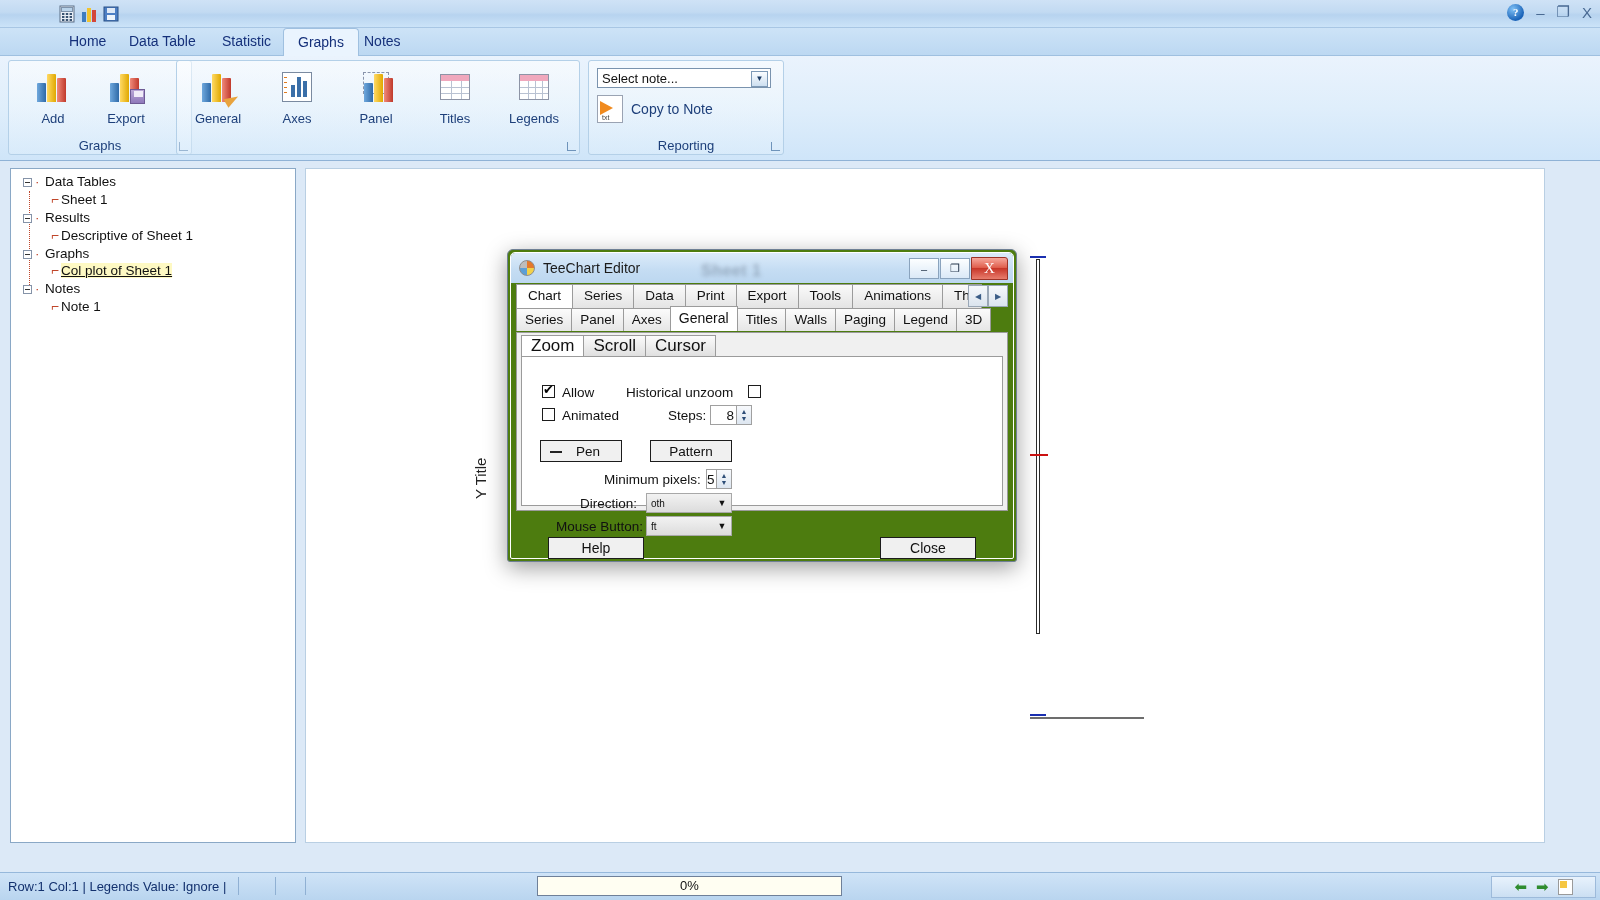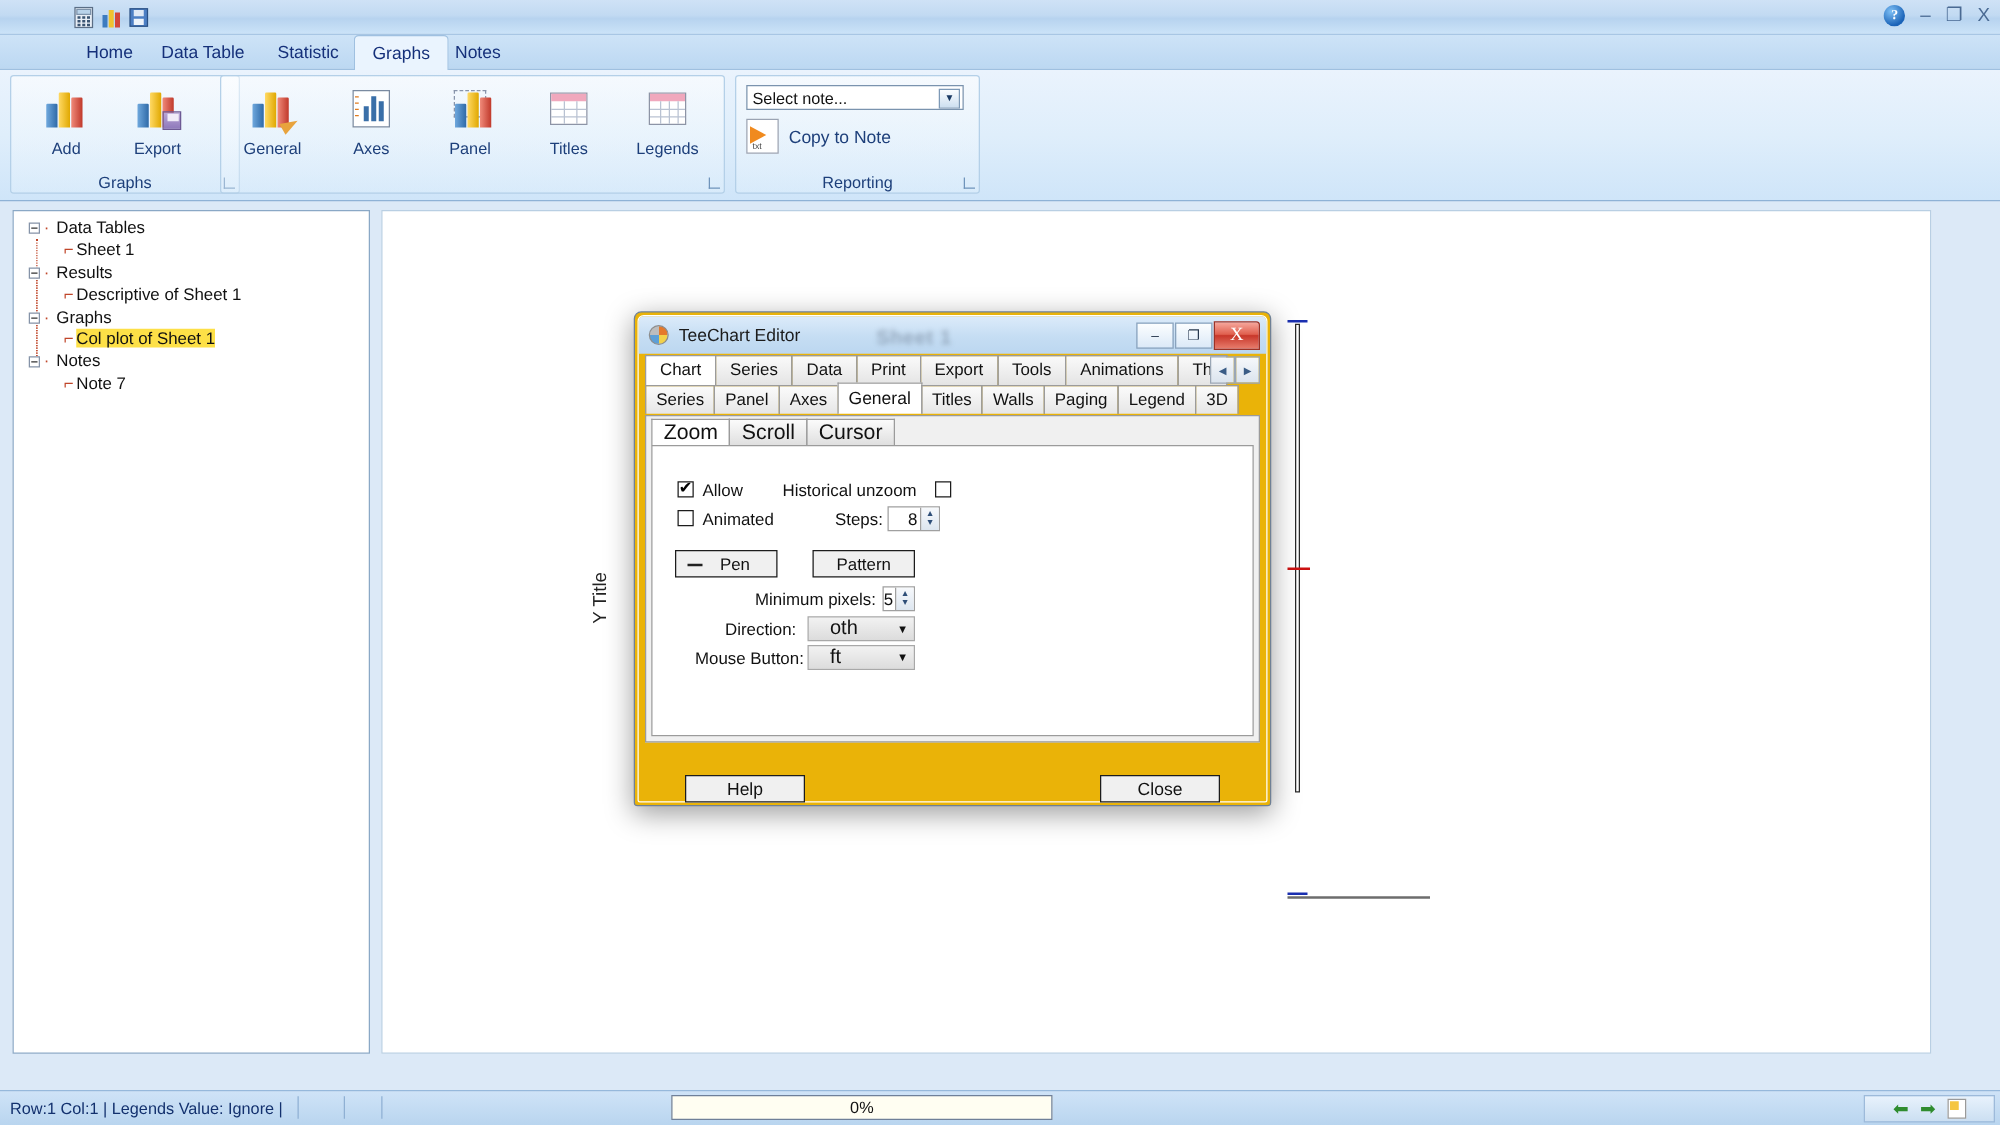--- a/index.html
+++ b/index.html
@@ -120,21 +120,21 @@
     background:#fff; border:1px solid #8aa8c6;
   }
   .tnode { position:absolute; white-space:nowrap; color:#111; font-size:13.5px; cursor:default; }
   .tbox {
     display:inline-block; width:9px; height:9px; border:1px solid #8593a8; background:#fff;
     position:relative; vertical-align:middle; margin-right:3px;
   }
   .tbox::before { content:""; position:absolute; left:1px; top:3px; width:5px; height:1px; background:#333; }
   .tdot { display:inline-block; width:10px; color:#c0462a; }
   .vline { position:absolute; width:1px; border-left:1px dotted #c0462a; }
-  .tsel { background:#fde047; }
+  .tsel { background:#fef9c3;text-decoration:underline; }
 
   
   #chartpanel {
     position:absolute; left:305px; top:168px; width:1240px; height:675px;
     background:#fff; border:1px solid #b9cfe3;
   }
   #ytitle {
     position:absolute; left:166px; top:330px;
     transform:rotate(-90deg); transform-origin:left top;
     font-size:15px; color:#222; white-space:nowrap;
@@ -142,22 +142,22 @@
   #boxplot { position:absolute; left:730px; top:90px; width:4px; height:375px; }
   #bp-body { position:absolute; left:0; top:0; width:4px; height:375px;
              border:1.5px solid #2b2b2b; background:transparent; }
   #bp-cap-top { position:absolute; left:-6px; top:-3px; width:16px; height:2px; background:#1a2fb0; }
   #bp-median { position:absolute; left:-6px; top:195px; width:18px; height:2px; background:#cc1111; }
   #bp-cap-bottom { position:absolute; left:-6px; top:455px; width:16px; height:2px; background:#1a2fb0; }
   #xaxis { position:absolute; left:-6px; top:458px; width:114px; height:2px; background:#6d6d6d; }
 
   
   #dialog {
-    position:absolute; left:507px; top:249px; width:510px; height:396px;
-    background:#eab308;
+    position:absolute; left:507px; top:249px; width:510px; height:313px;
+    background:#4d7c0f;
     border:1px solid #6f8095;
     border-radius:6px 6px 3px 3px;
     box-shadow:0 6px 22px rgba(0,0,0,.38);
     overflow:hidden;
   }
   #dlg-outline {
     position:absolute; left:2px; top:2px; right:2px; bottom:2px;
     border:1px solid #ffffff; border-radius:5px 5px 2px 2px; pointer-events:none;
   }
   #dlg-title {
@@ -260,21 +260,21 @@
     position:absolute; height:22px; border:1.5px solid #1c1c1c; background:#f0f0f0;
     font-size:13.5px; color:#111; display:flex; align-items:center; justify-content:center;
     cursor:default;
   }
   .penline { position:absolute; left:9px; top:10px; width:12px; height:2px; background:#222; }
 
   .combo {
     position:absolute; height:20px; background:linear-gradient(to bottom,#f2f2f2,#dcdcdc);
     border:1px solid #a8a8a8; display:flex; align-items:center; cursor:default;
   }
-  .combo .cv { flex:1; padding-left:17px; font-size:16px; color:#111; overflow:hidden; white-space:nowrap; }
+  .combo .cv { flex:1; padding-left:4px; font-size:10px; color:#111; overflow:hidden; white-space:nowrap; }
   .combo .carr { width:18px; text-align:center; font-size:9px; color:#111; }
 
   .bigbtn {
     position:absolute; width:96px; height:22px; bottom:-4px;
     border:1.5px solid #1c1c1c; background:#f0f0f0;
     font-size:14px; color:#111; text-align:center; line-height:20px;
     overflow:hidden; cursor:default;
   }
 
   
@@ -479,21 +479,21 @@
   <div class="tnode" style="left:12px; top:77px">
     <span class="tbox"></span><span class="tdot">·</span><span>Graphs</span>
   </div>
   <div class="tnode" style="left:40px; top:94px">
     <span class="tdot">⌐</span><span class="tsel">Col plot of Sheet 1</span>
   </div>
   <div class="tnode" style="left:12px; top:112px">
     <span class="tbox"></span><span class="tdot">·</span><span>Notes</span>
   </div>
   <div class="tnode" style="left:40px; top:130px">
-    <span class="tdot">⌐</span><span>Note 7</span>
+    <span class="tdot">⌐</span><span>Note 1</span>
   </div>
 </div>
 
 <div id="chartpanel">
   <div id="ytitle">Y Title</div>
   <div id="boxplot">
     <div id="bp-body"></div>
     <div id="bp-cap-top"></div>
     <div id="bp-median"></div>
     <div id="bp-cap-bottom"></div>

